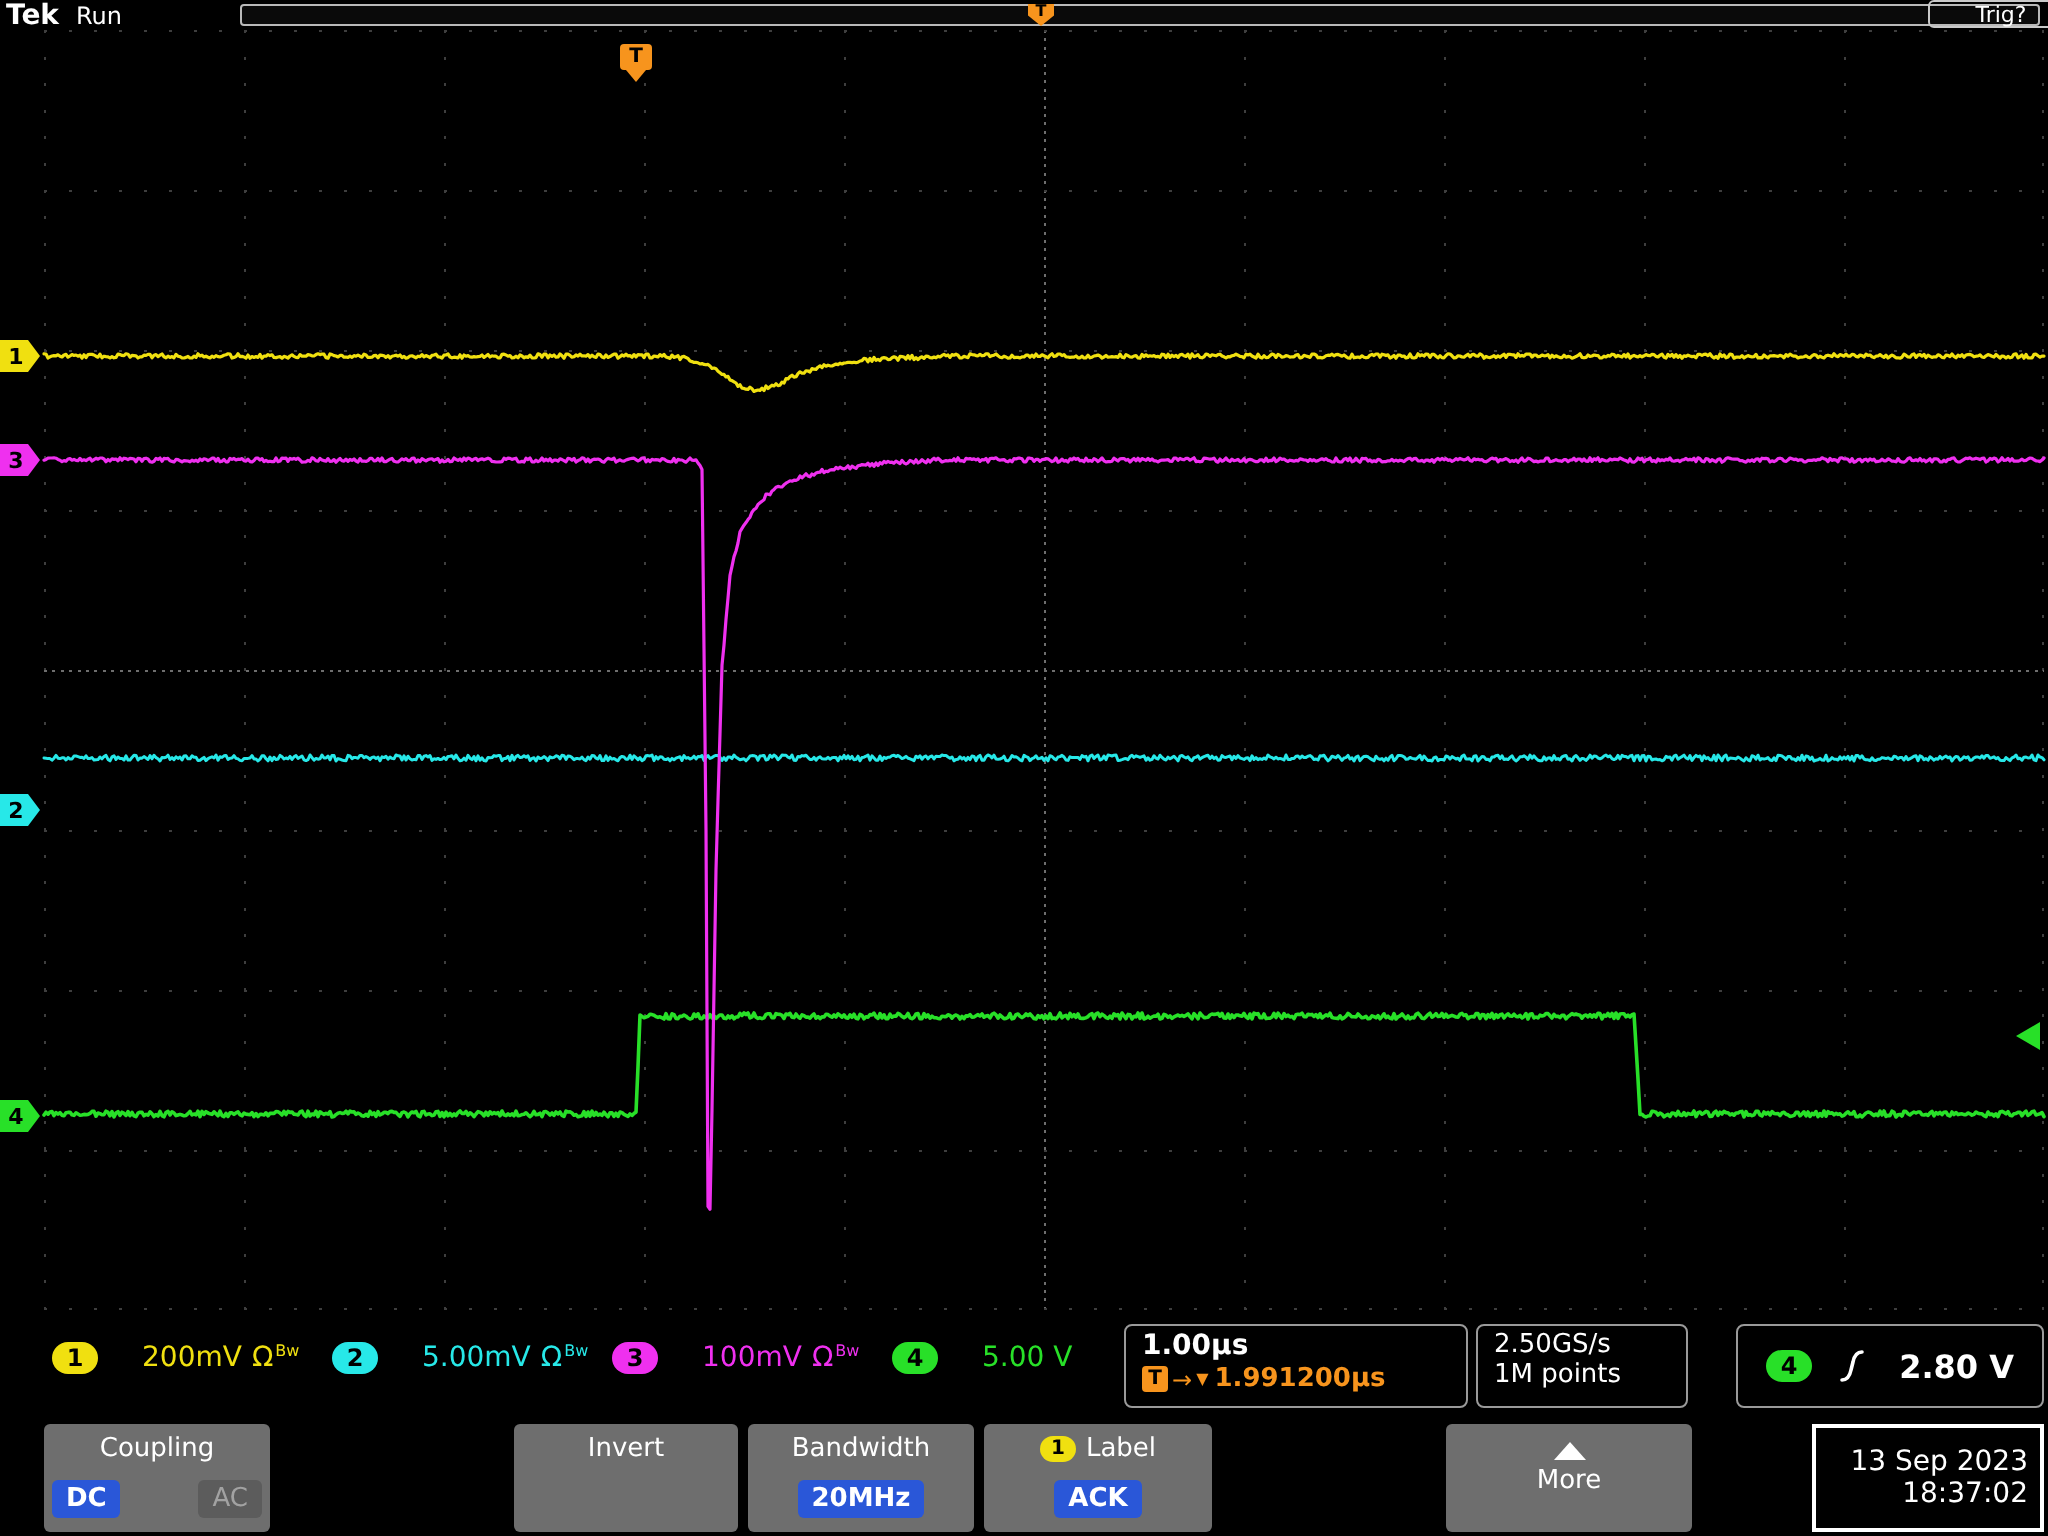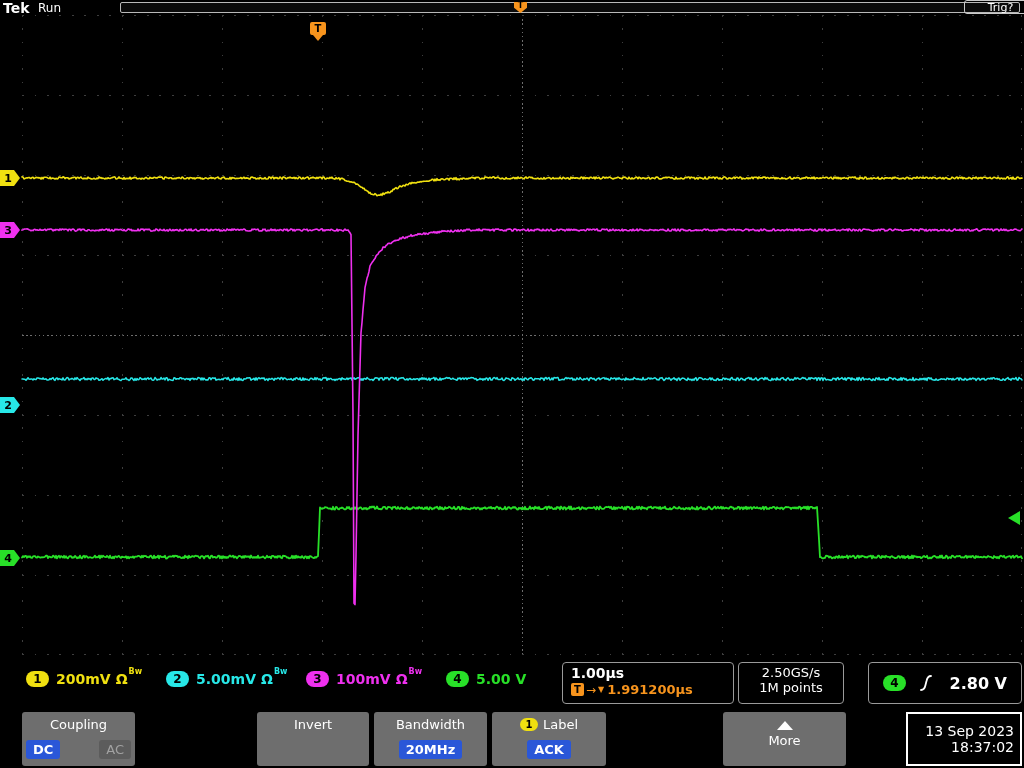--- a/index.html
+++ b/index.html
@@ -46,35 +46,35 @@
   .lvlarrow{position:absolute;left:1008px;top:511px;width:0;height:0;
             border-top:7px solid transparent;border-bottom:7px solid transparent;border-right:12px solid var(--ch4);}
 
   
   #readouts{position:absolute;left:0;top:658px;width:1024px;height:50px;}
   .chbadge{display:inline-flex;align-items:center;justify-content:center;min-width:23px;height:16px;border-radius:8px;
            color:#000;font-weight:bold;font-size:12px;padding:0 2px;box-sizing:border-box;}
   .b1{background:var(--ch1);} .b2{background:var(--ch2);} .b3{background:var(--ch3);} .b4{background:var(--ch4);}
   .rgroup{position:absolute;top:13px;display:flex;align-items:center;gap:7px;}
   .g1{left:26px;} .g2{left:166px;} .g3{left:306px;} .g4{left:446px;}
-  .rscale{font-size:14px;font-weight:bold;display:flex;align-items:flex-start;}
+  .rscale{font-size:14px;font-weight:normal;display:flex;align-items:center;margin-left:15px;}
   .c1{color:var(--ch1);} .c2{color:var(--ch2);} .c3{color:var(--ch3);} .c4{color:var(--ch4);}
   .imp{margin-left:5px;}
   .bw{font-size:8px;vertical-align:super;margin-left:1px;position:relative;top:-4px;}
 
   .obox{position:absolute;top:4px;height:42px;border:1px solid #9a9a9a;border-radius:4px;background:#000;box-sizing:border-box;}
   .timebox{left:562px;width:172px;padding:2px 8px;}
   .tb1{font-size:14px;font-weight:bold;color:#fff;}
   .tb2{display:flex;align-items:center;gap:2px;margin-top:1px;}
   .tbadge{display:inline-flex;align-items:center;justify-content:center;width:13px;height:13px;background:var(--trig);
           color:#000;font-weight:bold;font-size:10px;border-radius:2px;}
   .tarrow{color:var(--trig);font-size:12px;line-height:12px;}
   .ttri{color:var(--trig);font-size:8px;line-height:8px;}
   .tdelay{color:var(--trig);font-size:13px;font-weight:bold;margin-left:1px;}
-  .samplebox{left:738px;width:106px;padding:2px 8px;text-align:center;}
+  .samplebox{left:738px;width:106px;padding:2px 8px;}
   .sb1,.sb2{font-size:13px;color:#fff;}
   .trigbox{left:868px;width:154px;display:flex;align-items:center;gap:14px;padding:0 14px;}
   .edgeicon path{stroke:#fff;stroke-width:1.8;fill:none;stroke-linecap:round;}
   .tlevel{font-size:16px;font-weight:bold;color:#fff;margin-left:auto;}
 
   
   #menubar{position:absolute;left:0;top:710px;width:1024px;height:58px;}
   .mbtn{position:absolute;top:2px;height:54px;background:#6e6e6e;border-radius:3px;box-sizing:border-box;
         display:flex;flex-direction:column;align-items:center;padding-top:5px;}
   .mtitle{font-size:13px;color:#fff;display:flex;align-items:center;gap:5px;}

